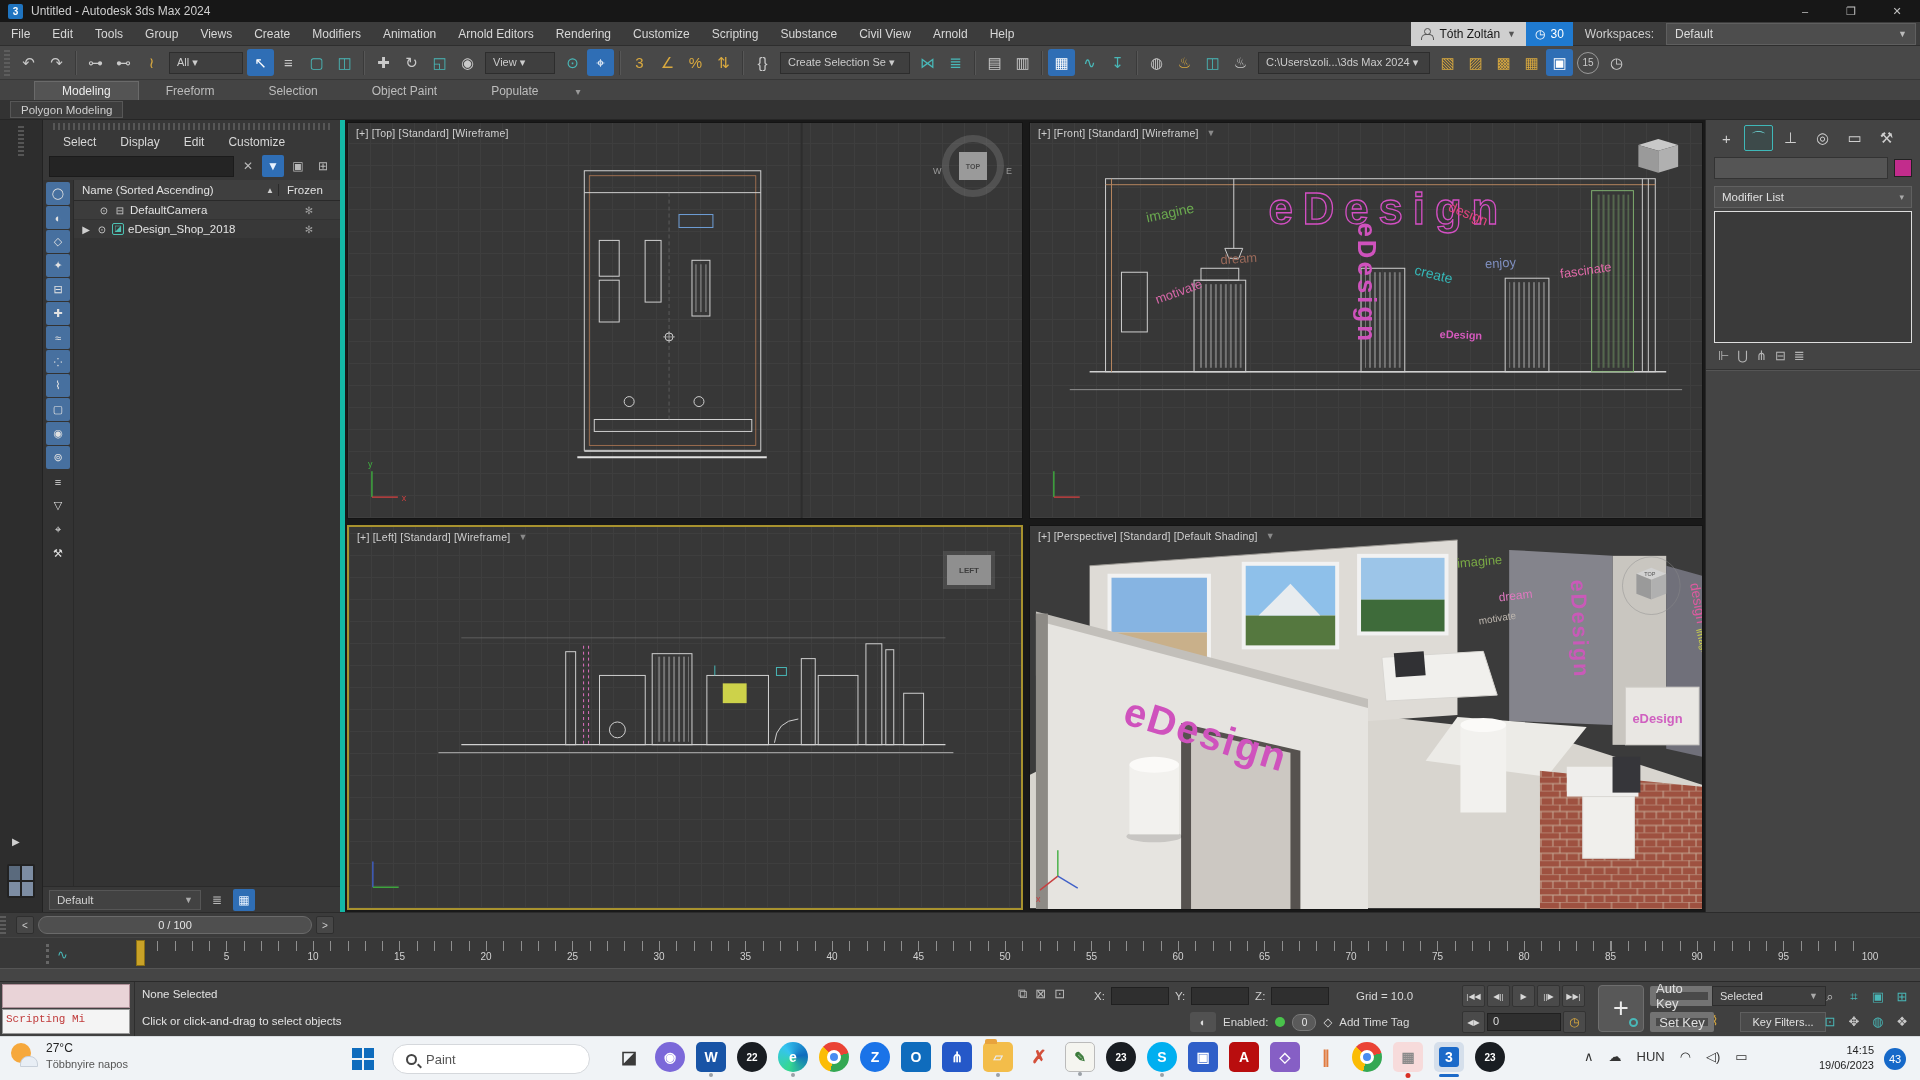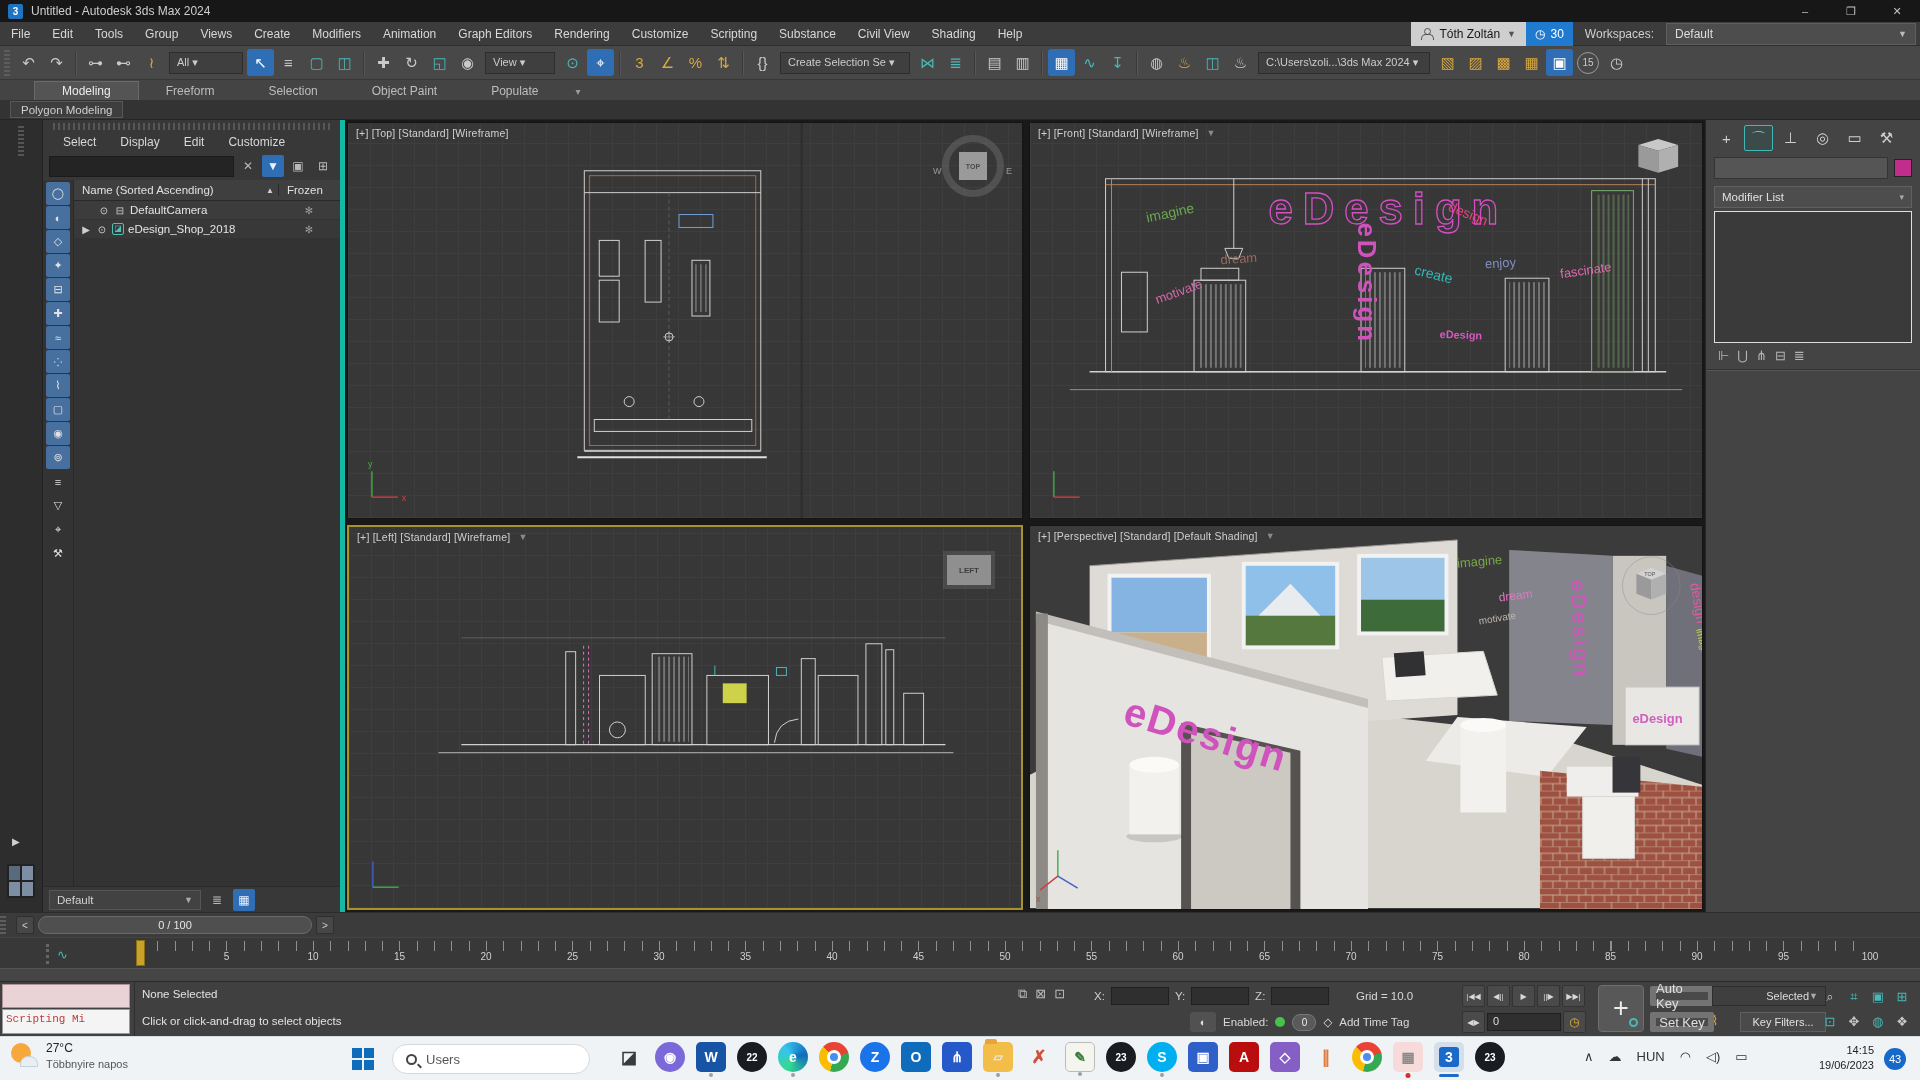--- a/index.html
+++ b/index.html
@@ -126,21 +126,21 @@
 .shieldchip{width:26px;height:20px;background:#515151;border-radius:3px;display:flex;align-items:center;justify-content:center;color:#ddd;font-size:11px}
 .greendot{width:10px;height:10px;border-radius:50%;background:#49c24b}
 .zerochip{width:24px;height:17px;background:#5a5a5a;border:1px solid #777;border-radius:8px;display:flex;align-items:center;justify-content:center;font-size:10px;color:#eee}
 .playback{position:absolute;left:1462px;top:3px;display:flex;gap:2px}
 .pbtn{width:23px;height:22px;background:#4a4a4a;border:1px solid #333;border-radius:2px;display:flex;align-items:center;justify-content:center;font-size:8px;color:#d8d8d8}
 .frow2{position:absolute;left:1462px;top:29px;display:flex;gap:2px;align-items:center}
 .ffield{width:74px;height:18px;background:#2f2f2f;border:1px solid #202020;color:#ddd;font-size:11px;padding:1px 5px}
 .bigkey{position:absolute;left:1598px;top:3px;width:46px;height:47px;background:#585858;border:1px solid #6e6e6e;border-radius:4px;display:flex;align-items:center;justify-content:center;color:#ececec;font-size:27px}
 .bigkey i{position:absolute;right:5px;bottom:4px;width:9px;height:9px;border:2px solid #49b8b8;border-radius:50%;font-style:normal}
 .kbtn{position:absolute;width:64px;height:20px;background:#4a4a4a;border:6px solid #737373;display:flex;align-items:center;justify-content:center;font-size:13px;color:#e0e0e0;border-radius:2px}
-.kdd{position:absolute;left:1712px;top:4px;width:114px;height:20px;background:#3f3f3f;border:1px solid #2d2d2d;display:flex;align-items:center;justify-content:flex-end;padding:0 7px;font-size:11px;color:#ddd}
+.kdd{position:absolute;left:1712px;top:4px;width:114px;height:20px;background:#3f3f3f;border:1px solid #2d2d2d;display:flex;align-items:center;justify-content:space-between;padding:0 7px;font-size:11px;color:#ddd}
 .kfilters{position:absolute;left:1740px;top:30px;width:86px;height:20px;background:#4a4a4a;border:1px solid #5f5f5f;display:flex;align-items:center;justify-content:center;font-size:11px;color:#e0e0e0}
 .keystep{position:absolute;left:1712px;top:31px;color:#d9a93f;font-size:13px}
 .navico{width:24px;height:23px;display:flex;align-items:center;justify-content:center;color:#c9c9c9;font-size:13px}
 .navrow1{position:absolute;left:1818px;top:3px;display:flex}
 .navrow2{position:absolute;left:1818px;top:28px;display:flex}
 .navico.teal{color:#49b8b8}
 
 .taskbar{left:0;top:1036px;width:1920px;height:48px;background:#f0f3f6;border-top:1px solid #d8dcdf;color:#222}
 .weather{position:absolute;left:10px;top:4px;display:flex;align-items:center;gap:8px}
 .wicon{width:28px;height:28px;position:relative}
@@ -209,27 +209,27 @@
     <div style="display:flex">
 
     <span class="mitem">File</span>
         <span class="mitem">Edit</span>
         <span class="mitem">Tools</span>
         <span class="mitem">Group</span>
         <span class="mitem">Views</span>
         <span class="mitem">Create</span>
         <span class="mitem">Modifiers</span>
         <span class="mitem">Animation</span>
-        <span class="mitem">Graph Editors</span>
+        <span class="mitem">Arnold Editors</span>
         <span class="mitem">Rendering</span>
         <span class="mitem">Customize</span>
         <span class="mitem">Scripting</span>
         <span class="mitem">Substance</span>
         <span class="mitem">Civil View</span>
-        <span class="mitem">Shading</span>
+        <span class="mitem">Arnold</span>
         <span class="mitem">Help</span>
       </div>
     <span class="spacer"></span>
     <span class="userchip">
       <i class="person"></i>
       <span>Tóth Zoltán</span>
       <span class="ddarrow">▼</span>
     </span>
     <span class="clockbadge">
       <span>◷</span>
@@ -759,21 +759,21 @@
       </span>
     </span>
     <span class="startico">
         <div></div>
         <div></div>
         <div></div>
         <div></div>
       </span>
     <span class="searchpill">
       <span class="mag"></span>
-      <span>Users</span>
+      <span>Paint</span>
     </span>
     <span class="tbicons">
 
     <span class="tico plain">
           <span class="tglyph">◪</span>
         </span>
         <span class="tico bgpurple">
           <span class="tglyph">◉</span>
         </span>
         <span class="tico bgword dot">

